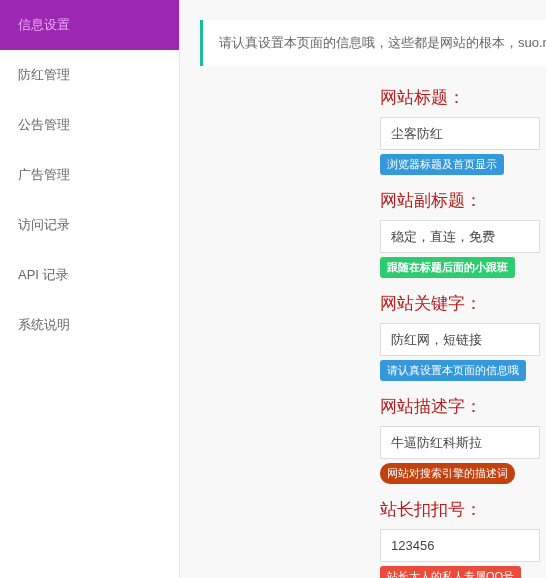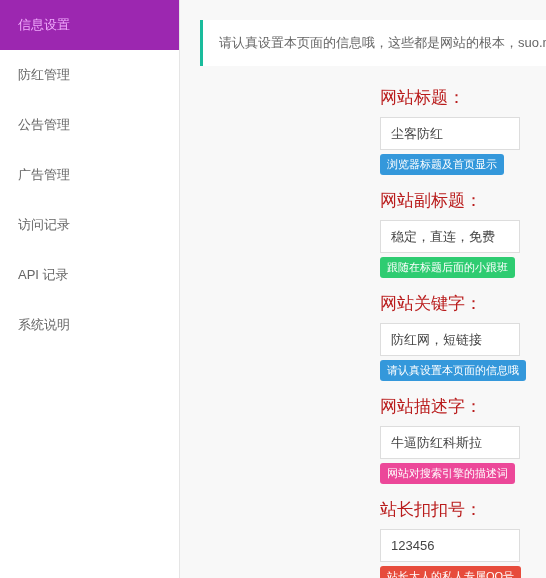--- a/index.html
+++ b/index.html
@@ -6,25 +6,25 @@
 body { font-family: "Microsoft YaHei", Arial, sans-serif; font-size: 13px; background: #f5f5f5; color: #333; }
 .container { display: flex; min-height: 578px; }
 .sidebar { width: 180px; background: #fff; border-right: 1px solid #e5e5e5; }
 .sidebar-item { padding: 16px 18px; color: #666; cursor: pointer; font-size: 13px; }
 .sidebar-item.active { background: #9c27b0; color: #f0abfc; }
 .main { flex: 1; padding: 20px 0 20px 20px; background: #f8f8f8; overflow: hidden; }
 .notice { background: #fff; border-left: 3px solid #1abc9c; padding: 14px 16px; color: #666; font-size: 13px; margin-bottom: 20px; white-space: nowrap; }
 .form { margin-left: 180px; }
 .form-group { margin-bottom: 14px; }
 .form-label { display: block; color: #b91c1c; font-size: 17px; margin-bottom: 8px; }
-.form-input { width: 140px; padding: 8px 10px; border: 1px solid #ddd; font-size: 13px; color: #444; background: #fff; }
+.form-input { width: 160px; padding: 8px 10px; border: 1px solid #ddd; font-size: 13px; color: #444; background: #fff; }
 .hint { display: inline-block; padding: 3px 7px; border-radius: 3px; color: #fff; font-size: 11px; margin-top: 4px; }
 .hint-blue { background: #3498db; text-align: right; }
-.hint-green { background: #2ecc71; }
-.hint-teal { background: #ec4899; }
+.hint-green { background: #2ecc71; font-weight: bold; }
+.hint-teal { background: #c2410c; border-radius: 10px; }
 .hint-red { background: #e74c3c; }
 </style>
 </head>
 <body>
 
 <div class="container">
   <div class="sidebar">
     <div class="sidebar-item active">信息设置</div>
     <div class="sidebar-item">防红管理</div>
     <div class="sidebar-item">公告管理</div>

